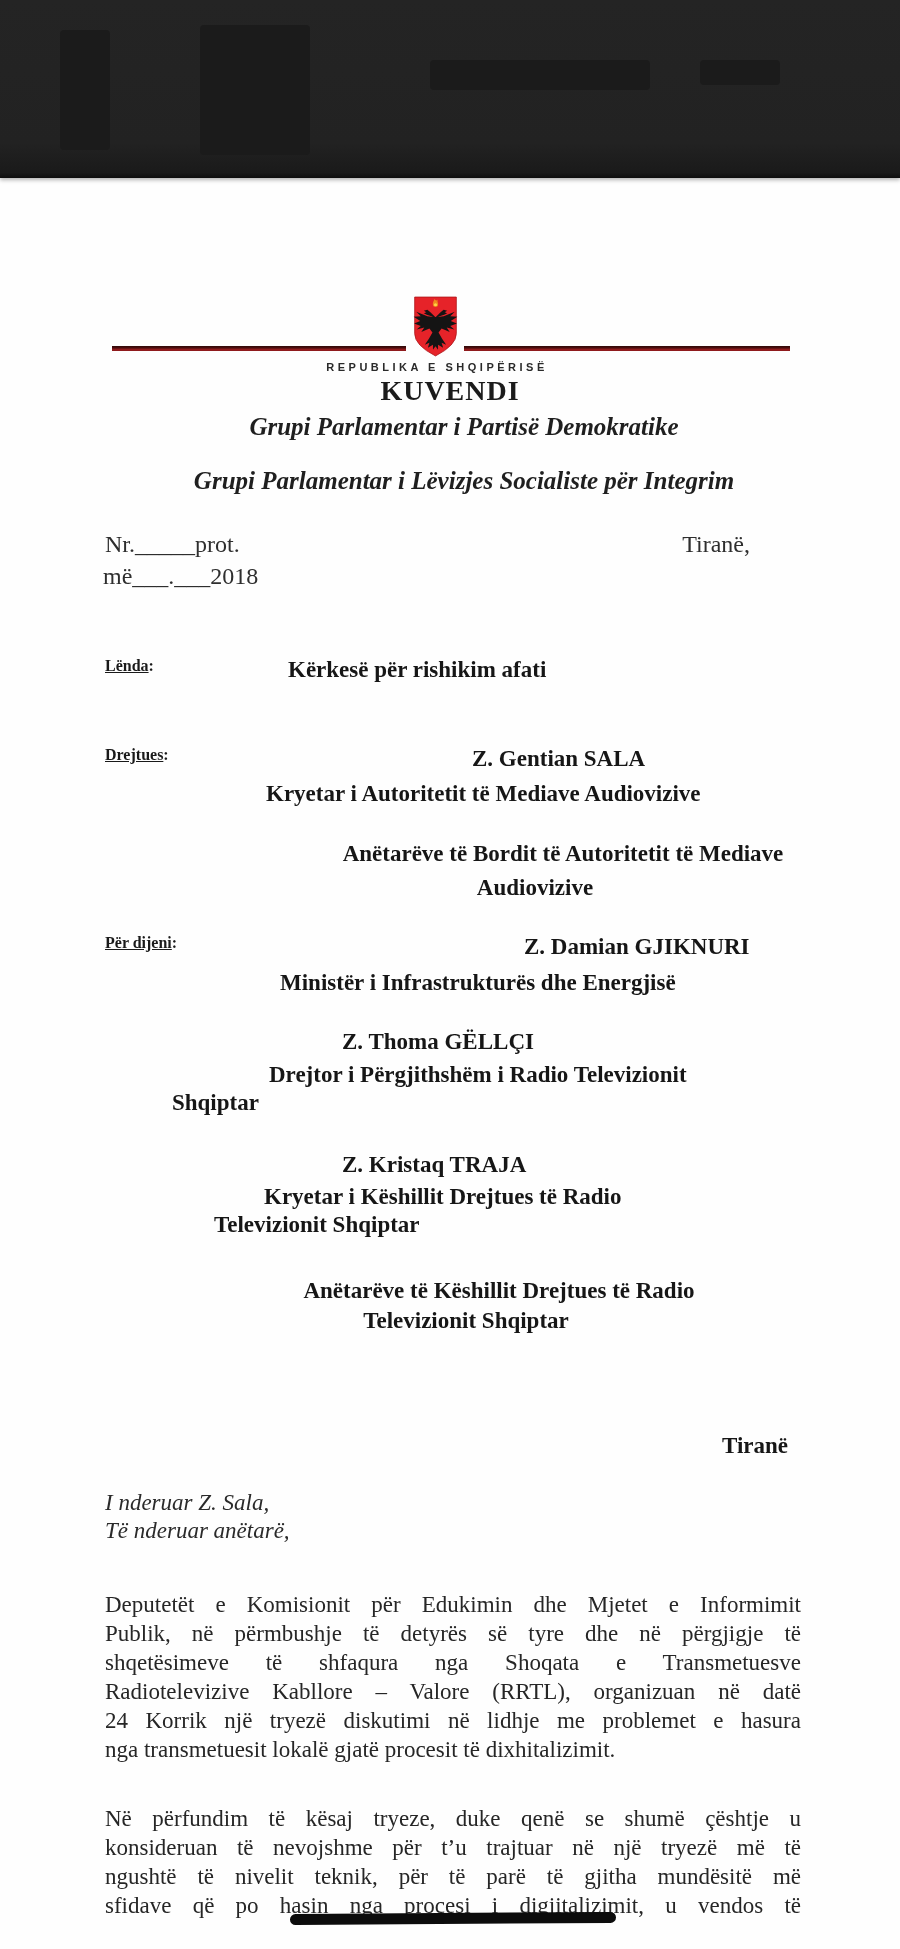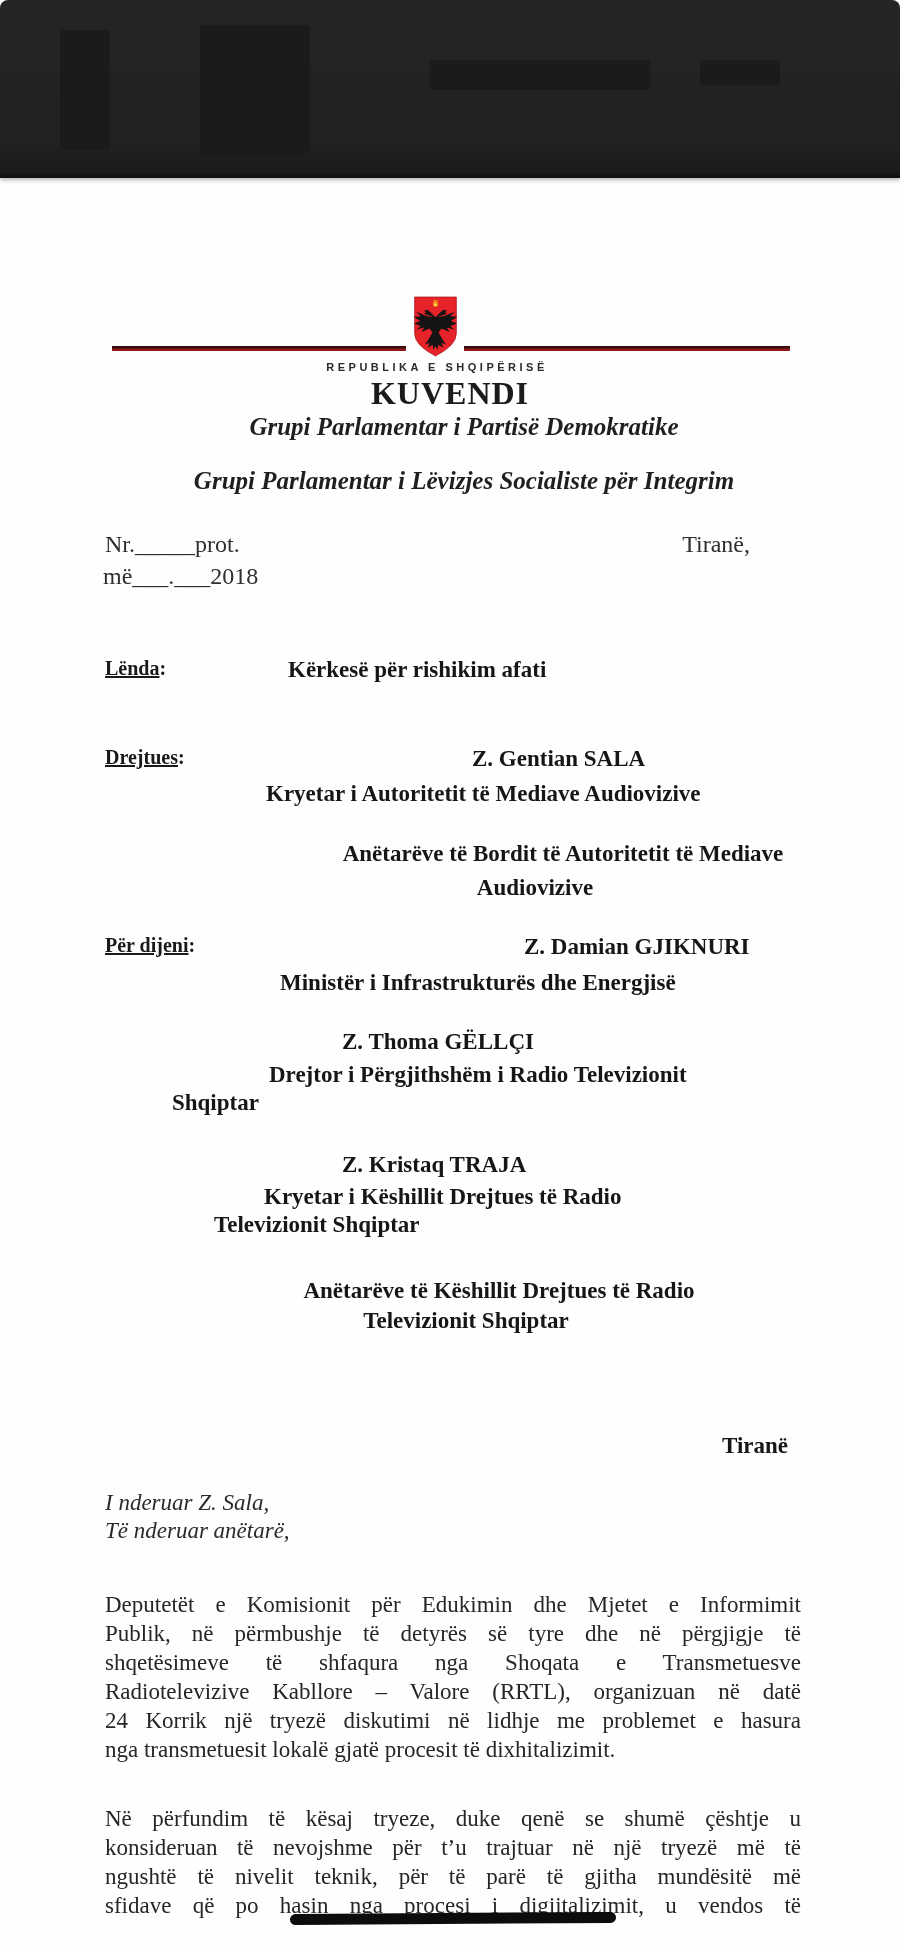--- a/index.html
+++ b/index.html
@@ -1,29 +1,29 @@
 <!DOCTYPE html>
 <html><head>
 <meta charset="utf-8">
 <style>
   html,body{margin:0;padding:0;background:#ffffff;}
   .page{position:relative;width:900px;height:1949px;overflow:hidden;background:#fefefe;
-        font-family:"Liberation Serif", serif;color:#232323;border-radius:8px;}
+        font-family:"Liberation Serif", serif;color:#232323;}
   .topbar{position:absolute;left:0;top:0;width:900px;height:178px;
           background:linear-gradient(180deg,#242424 0%,#222222 80%,#1a1a1a 97%,#0e0e0e 100%);
           box-shadow:0 2px 4px rgba(0,0,0,0.30);}
   .topbar .blob{position:absolute;background:#1b1b1b;border-radius:4px;}
   .line{position:absolute;white-space:nowrap;}
   .ctr{transform:translateX(-50%);}
   .republika{font-family:"Liberation Sans",sans-serif;font-size:11px;font-weight:bold;
              letter-spacing:3.5px;color:#2a2a2a;}
-  .kuvendi{font-size:32px;font-weight:bold;letter-spacing:1px;color:#1b1b1b;}
+  .kuvendi{font-size:28px;font-weight:bold;letter-spacing:1px;color:#1b1b1b;}
   .group{font-size:25px;font-weight:bold;font-style:italic;color:#1f1f1f;}
   .ref{font-size:24px;color:#2e2e2e;}
-  .lbl{font-size:20px;font-weight:bold;color:#1a1a1a;}
+  .lbl{font-size:16px;font-weight:bold;color:#1a1a1a;}
   .lbl .u{text-decoration:underline;}
   .rcp{font-size:23px;font-weight:bold;color:#161616;}
   .sal{font-size:23px;font-style:italic;color:#2a2a2a;}
   .redline{position:absolute;height:5px;
            background:linear-gradient(180deg,#2d0808 0%,#4a0d0d 35%,#8f1b1d 70%,#8f1b1d 100%);}
   .emblem{position:absolute;}
   .para{position:absolute;left:105px;width:696px;}
   .jline{font-size:23px;line-height:29px;color:#262626;text-align:justify;text-align-last:justify;
          height:29px;overflow:visible;}
   .jline.endline{text-align-last:left;}

